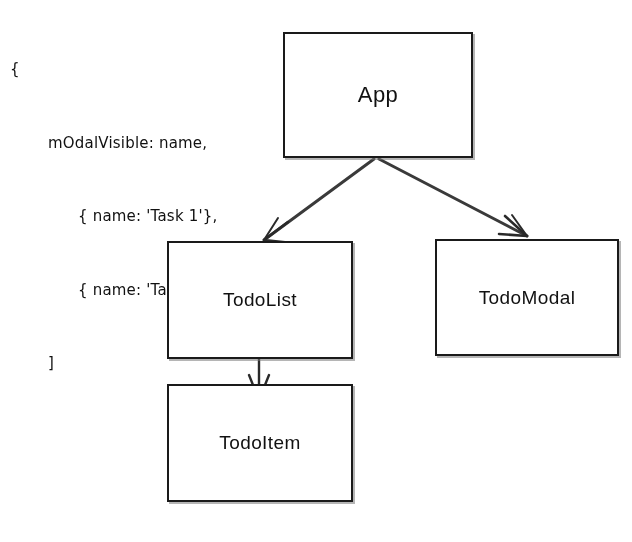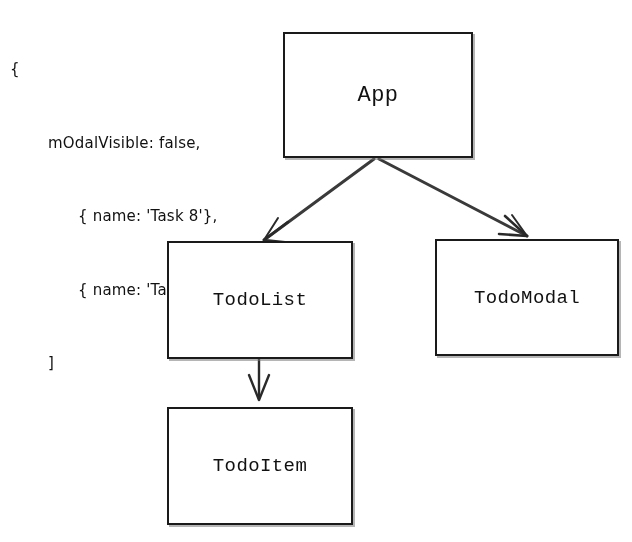--- a/index.html
+++ b/index.html
@@ -38,53 +38,53 @@
     position: absolute;
     box-sizing: border-box;
     background: #ffffff;
     border: 2px solid #1a1a1a;
     box-shadow: 2px 2px 0 rgba(120,120,120,0.55);
     display: flex;
     align-items: center;
     justify-content: center;
   }
   .node-label {
-    font-family: Liberation Mono, monospace;
+    font-family: Liberation Sans, sans-serif;
     font-size: 19px;
     color: #111111;
     letter-spacing: 0.4px;
     text-align: center;
     user-select: none;
   }
 
   #node-app      { left: 283px; top: 32px;  width: 190px; height: 126px; }
   #node-todolist { left: 167px; top: 241px; width: 186px; height: 118px; }
   #node-modal    { left: 435px; top: 239px; width: 184px; height: 117px; }
-  #node-todoitem { left: 167px; top: 407px; width: 186px; height: 118px; }
+  #node-todoitem { left: 167px; top: 384px; width: 186px; height: 118px; }
 
   #node-app .node-label { font-size: 22px; }
 
   
   #arrow-layer {
     position: absolute;
     left: 0; top: 0;
     width: 632px;
     height: 542px;
     pointer-events: none;
   }
 </style>
 </head>
 <body>
 
 <div id="canvas">
 
   <div class="code-block">
     <span class="code-line">{</span>
-    <span class="code-line indent-1">mOdalVisible: false,</span>
-    <span class="code-line indent-2">{ name: 'Task 8'},</span>
+    <span class="code-line indent-1">mOdalVisible: name,</span>
+    <span class="code-line indent-2">{ name: 'Task 1'},</span>
     <span class="code-line indent-2">{ name: 'Tasl 2'}</span>
     <span class="code-line indent-1">]</span>
     
   </div>
 
   <svg id="arrow-layer" viewBox="0 0 632 542" width="632" height="542">
 
     <g>
       <line x1="374" y1="159" x2="264" y2="240" stroke="#3a3a3a" stroke-width="3" stroke-linecap="round"></line>
       <path d="M264 240 L288 222 M264 240 L292 243" stroke="#2a2a2a" stroke-width="2.6" fill="none" stroke-linecap="round"></path>

